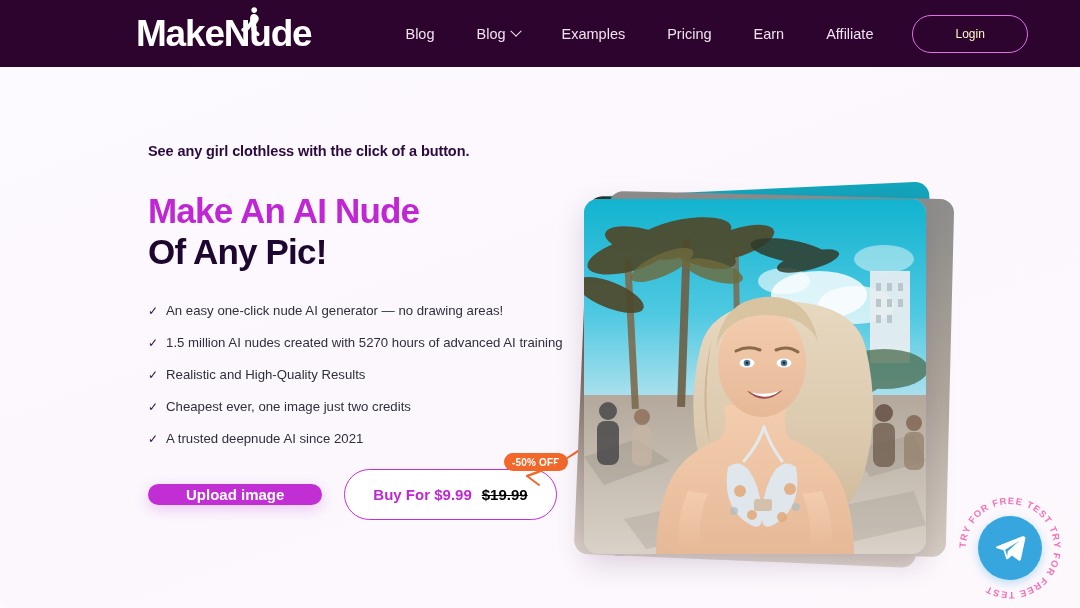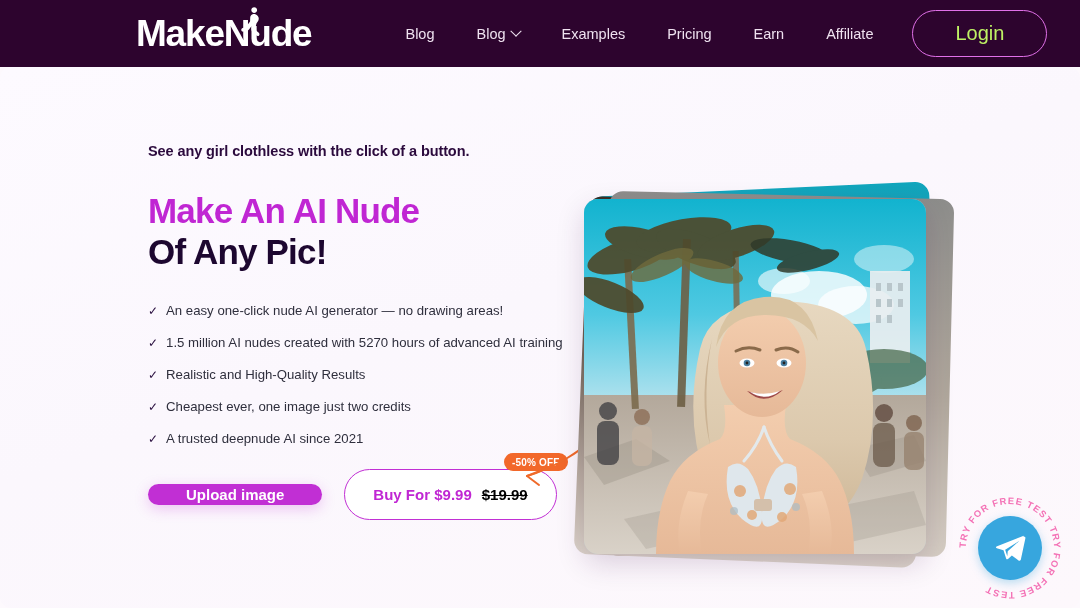--- a/index.html
+++ b/index.html
@@ -67,23 +67,23 @@
   .chev {
     display: inline-block;
     width: 8px; height: 8px;
     border-right: 1.4px solid #efe2f0;
     border-bottom: 1.4px solid #efe2f0;
     transform: rotate(45deg) translate(-2px,-2px);
   }
   .login-btn {
     margin-left: 18px;
     border: 1.6px solid #e070e8;
-    color: #bef264;
+    color: #fef9c3;
     background: transparent;
-    font-size: 20px;
+    font-size: 12px;
     border-radius: 999px;
     padding: 11px 42px;
     cursor: pointer;
     font-family: inherit;
     white-space: nowrap;
   }
 
   
   .hero {
     position: relative;

